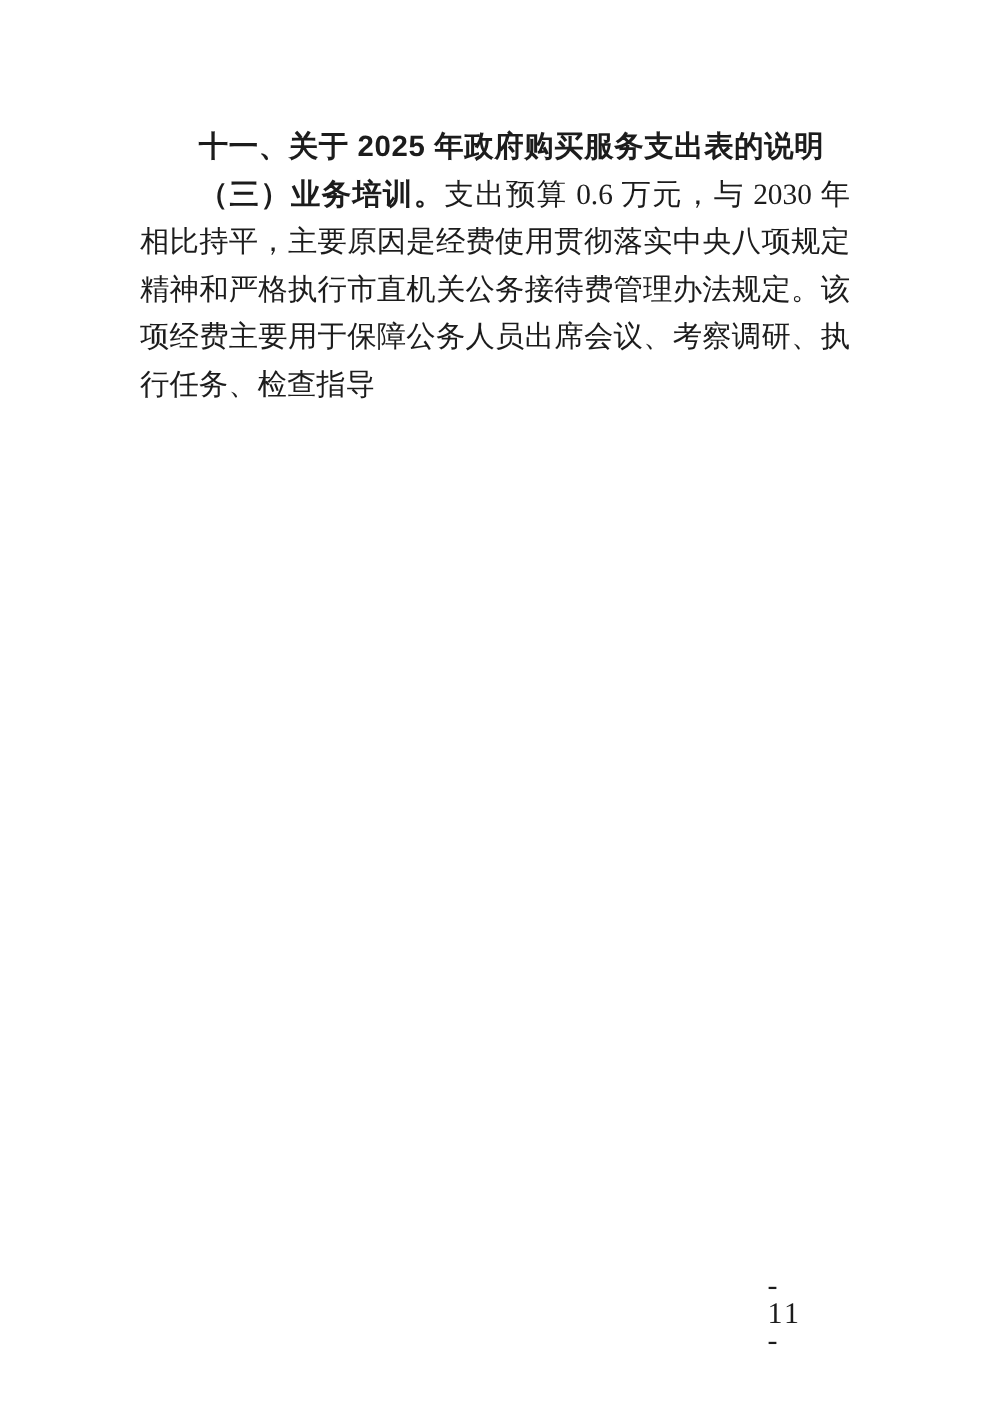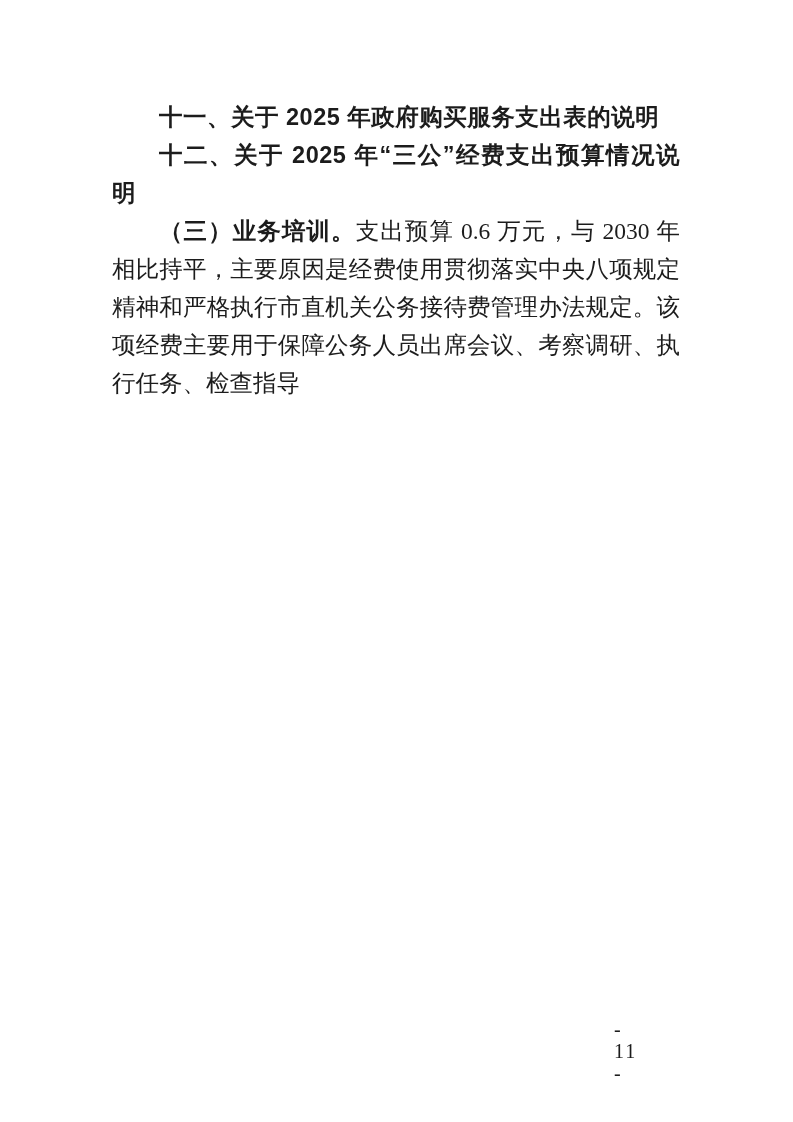--- a/index.html
+++ b/index.html
@@ -47,38 +47,37 @@
 
     .lead {
       font-weight: 700;
       font-family: "Liberation Sans", "DejaVu Sans", sans-serif;
     }
 
     .page-number {
       position: absolute;
       left: 614px;
       top: 1018px;
-      font-size: 20px;
+      font-size: 24px;
       line-height: 22px;
       letter-spacing: 2px;
       color: #1c1c1c;
       font-family: "Liberation Serif", "DejaVu Serif", serif;
     }
   </style>
 </head>
 <body>
 
 <div class="page">
 
   <div class="content">
 
     <p class="heading">十一、关于 2025 年政府购买服务支出表的说明</p>
 
 
-    <p class="heading">十二、关于 2025 年“三公”经费支出预算情况说明</p>
 
 
 
 
     <p class="para"><span class="lead">（三）业务培训。</span><span>支出预算 0.6 万元，与 2030 年相比持平，主要原因是经费使用贯彻落实中央八项规定精神和严格执行市直机关公务接待费管理办法规定。该项经费主要用于保障公务人员出席会议、考察调研、执行任务、检查指导</span></p>
 
   </div>
 
   <div class="page-number">- 11 -</div>
 

